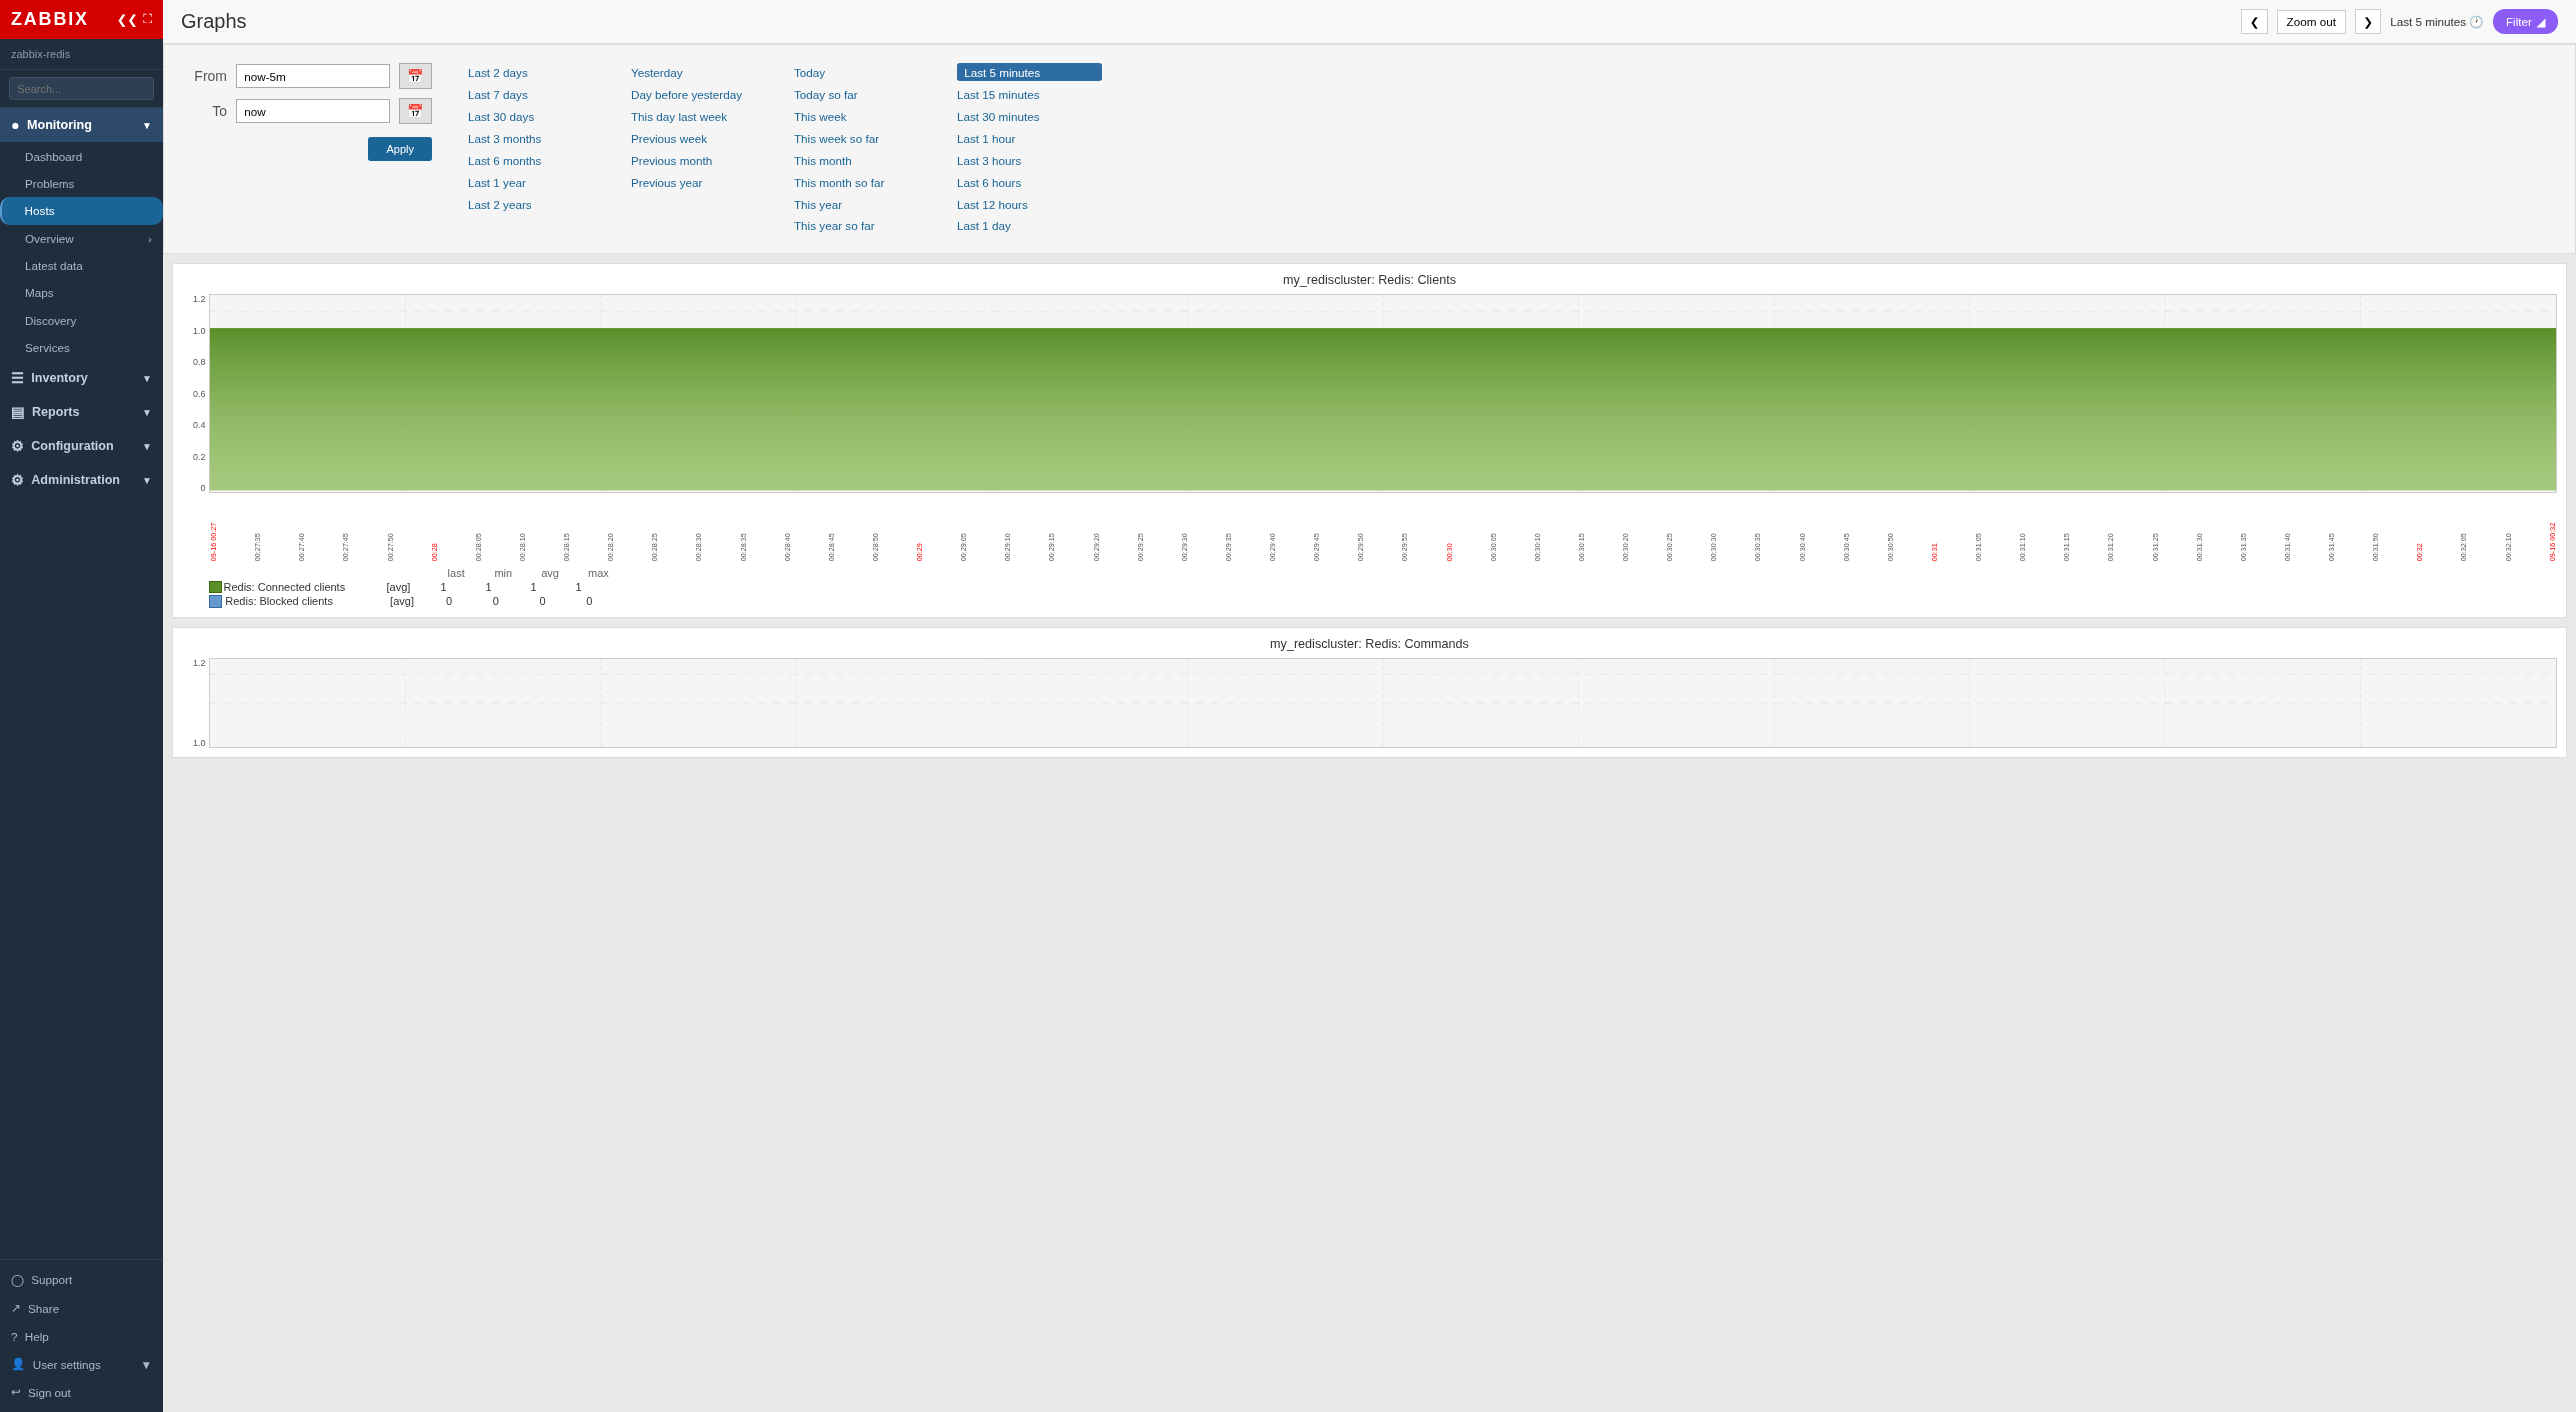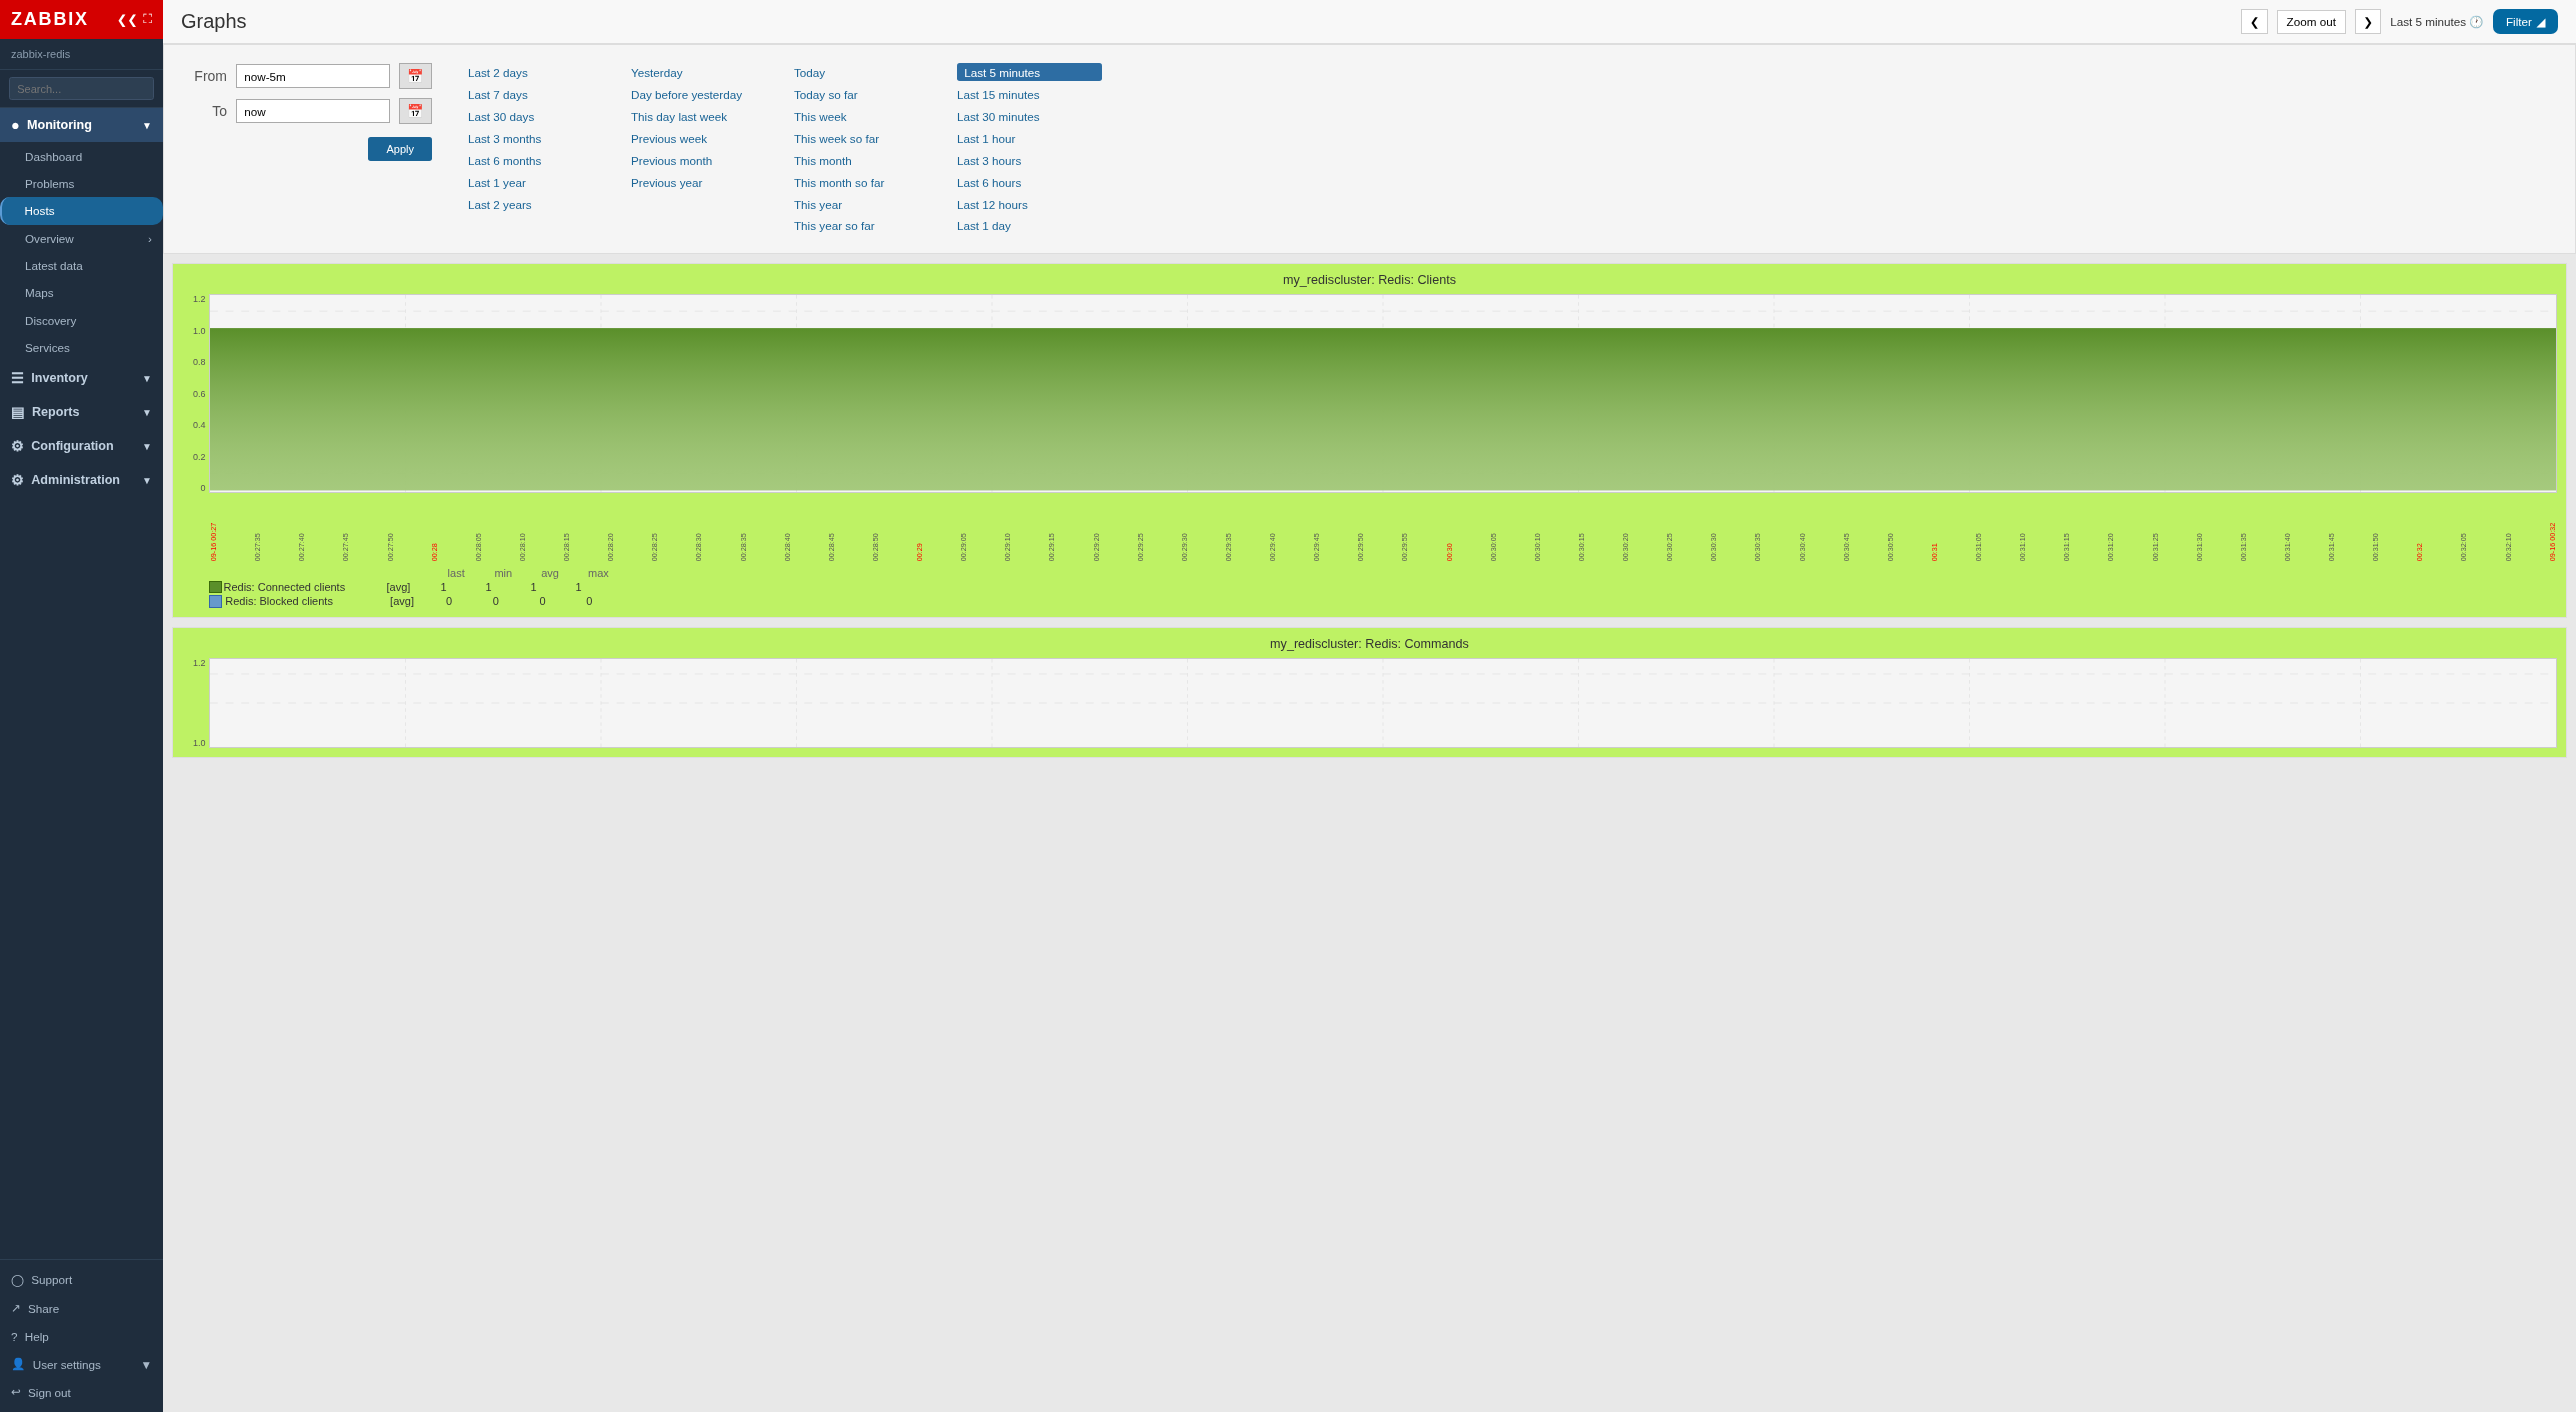--- a/index.html
+++ b/index.html
@@ -117,30 +117,30 @@
       font-size: 20px;
       font-weight: normal;
       color: #333;
     }
     .topbar-right {
       display: flex;
       align-items: center;
       gap: 9px;
     }
     .btn-filter {
-      background: #0369a1;
+      background: #8b5cf6;
       color: white;
       border: none;
       padding: 5.4px 12.6px;
       cursor: pointer;
       font-size: 11.7px;
       display: flex;
       align-items: center;
       gap: 4.5px;
-      border-radius: 7px;
+      border-radius: 12px;
     }
     .zoom-out-btn {
       background: white;
       border: 0.9px solid #ccc;
       padding: 4.5px 9px;
       cursor: pointer;
       font-size: 11.7px;
       display: flex;
       align-items: center;
       gap: 3.6px;
@@ -232,21 +232,21 @@
     }
     .time-shortcut.active {
       background: #2d6da3;
       color: white;
       padding: 2.7px 7.2px;
       border-radius: 2.7px;
     }
 
     
     .graph-container {
-      background: #bef264;
+      background: #ffffff;
       margin: 9px;
       border: 0.9px solid #ddd;
       padding: 9px;
     }
     .graph-title {
       text-align: center;
       font-size: 12.6px;
       color: #333;
       margin-bottom: 7.2px;
       font-weight: normal;

